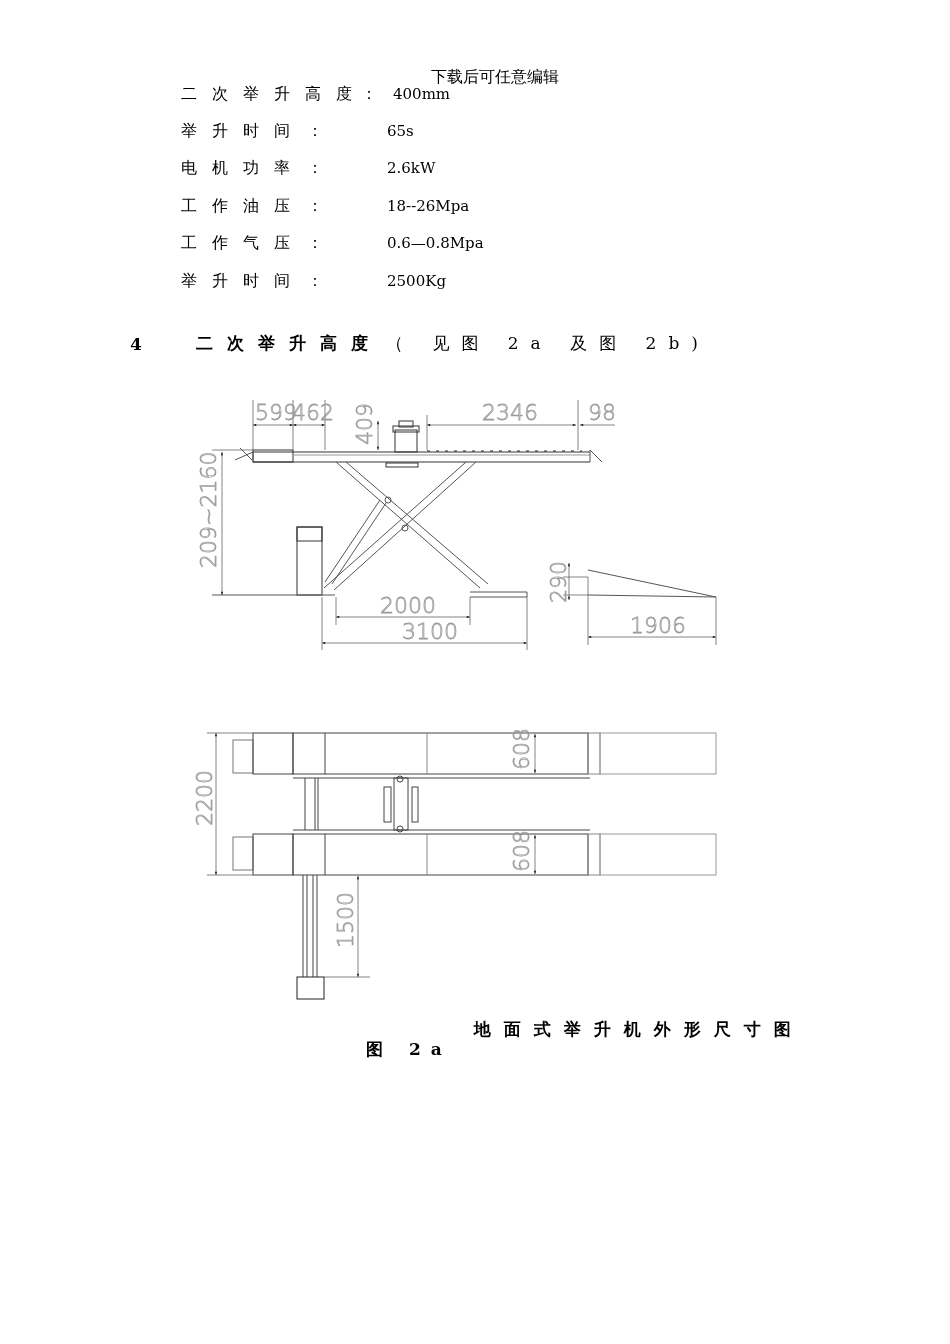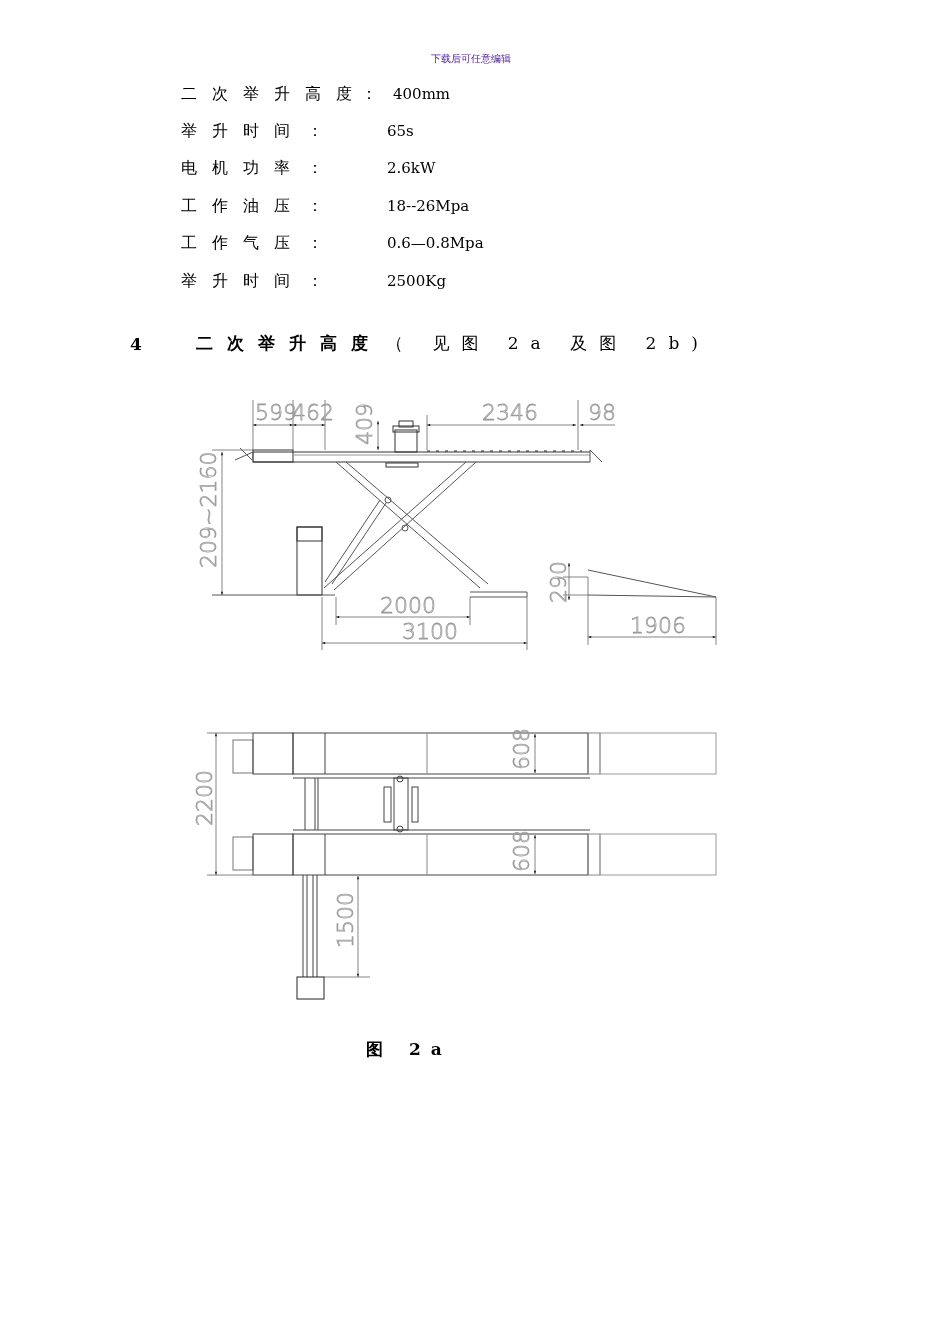--- a/index.html
+++ b/index.html
@@ -1,18 +1,18 @@
 <!DOCTYPE html>
 <html><head>
 <meta charset="utf-8">
 <style>
   html, body { margin:0; padding:0; background:#ffffff; }
   body { width:950px; height:1344px; position:relative; overflow:hidden;
          font-family:"DejaVu Serif","Liberation Serif",serif; color:#000; }
-  .watermark { position:absolute; left:431px; top:52px; font-size:10px; color:#4c1d95;
+  .watermark { position:absolute; left:431px; top:67px; font-size:16px; color:#000000;
                font-family:"DejaVu Sans","Liberation Sans",sans-serif; }
   .spec-row { position:absolute; left:181px; height:22px; font-size:16px; display:flex; align-items:center; }
   .spec-label { letter-spacing:15px; width:190px; white-space:nowrap; }
   .spec-label.first { width:auto; }
   .spec-value { font-family:"DejaVu Serif","Liberation Serif",serif; font-size:15px;margin-left:16px; }
   .section-head { position:absolute; left:130px; top:332px; font-size:17px; display:flex; align-items:center; }
   .sec-num { font-weight:bold; width:66px; }
   .sec-title { font-weight:bold; letter-spacing:14px; }
   .sec-ref { letter-spacing:12px; margin-left:4px; }
   .caption { position:absolute; left:366px; top:1018px; font-size:17px; font-weight:bold; display:flex; }
@@ -201,13 +201,14 @@
   <g class="dim-text">
     <text x="0" y="0" transform="translate(212,826) rotate(-90)">2200</text>
     <text x="0" y="0" transform="translate(529,770) rotate(-90)">608</text>
     <text x="0" y="0" transform="translate(529,872) rotate(-90)">608</text>
     <text x="0" y="0" transform="translate(353,948) rotate(-90)">1500</text>
   </g>
 </svg>
 
 <div class="caption">
   <span class="cap-fig">图 2a</span>
+  <span class="cap-title">地面式举升机外形尺寸图</span>
 </div>
 
 </body></html>

